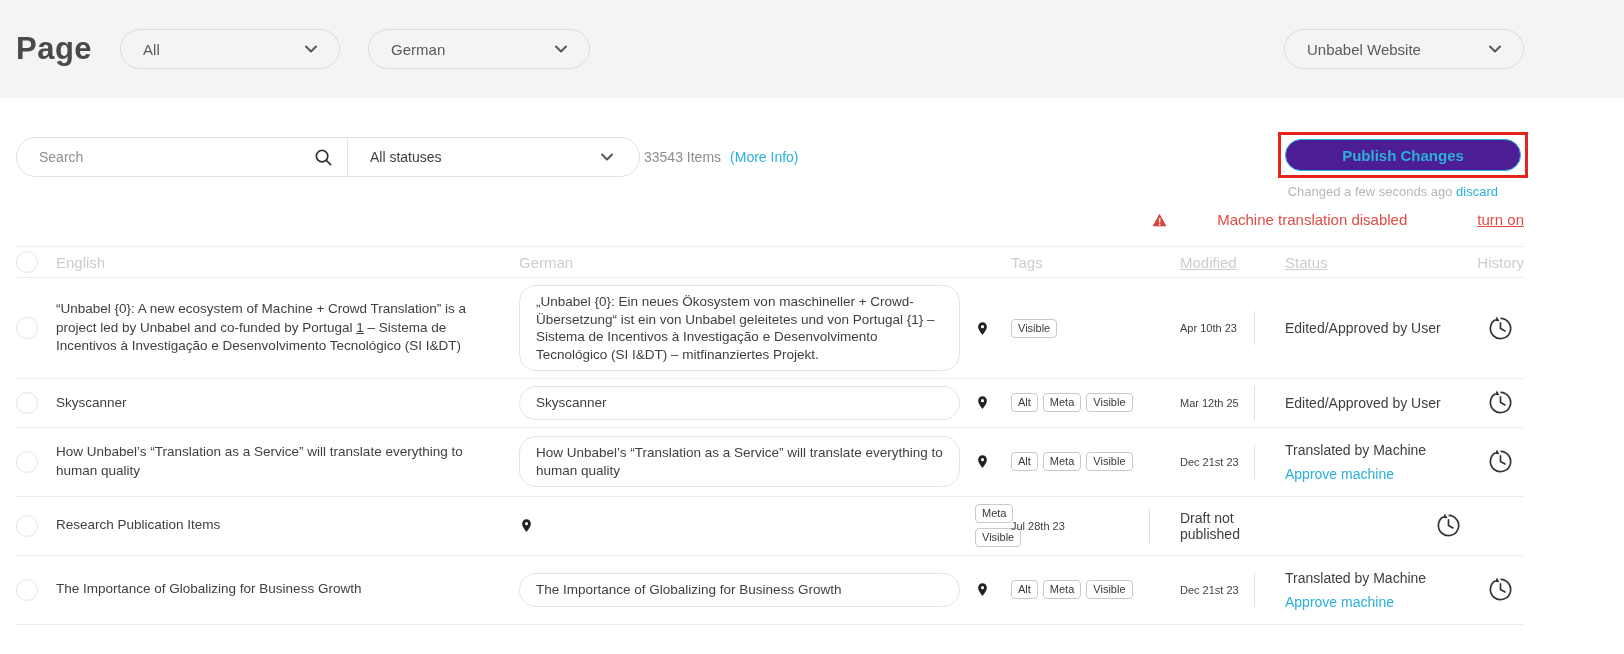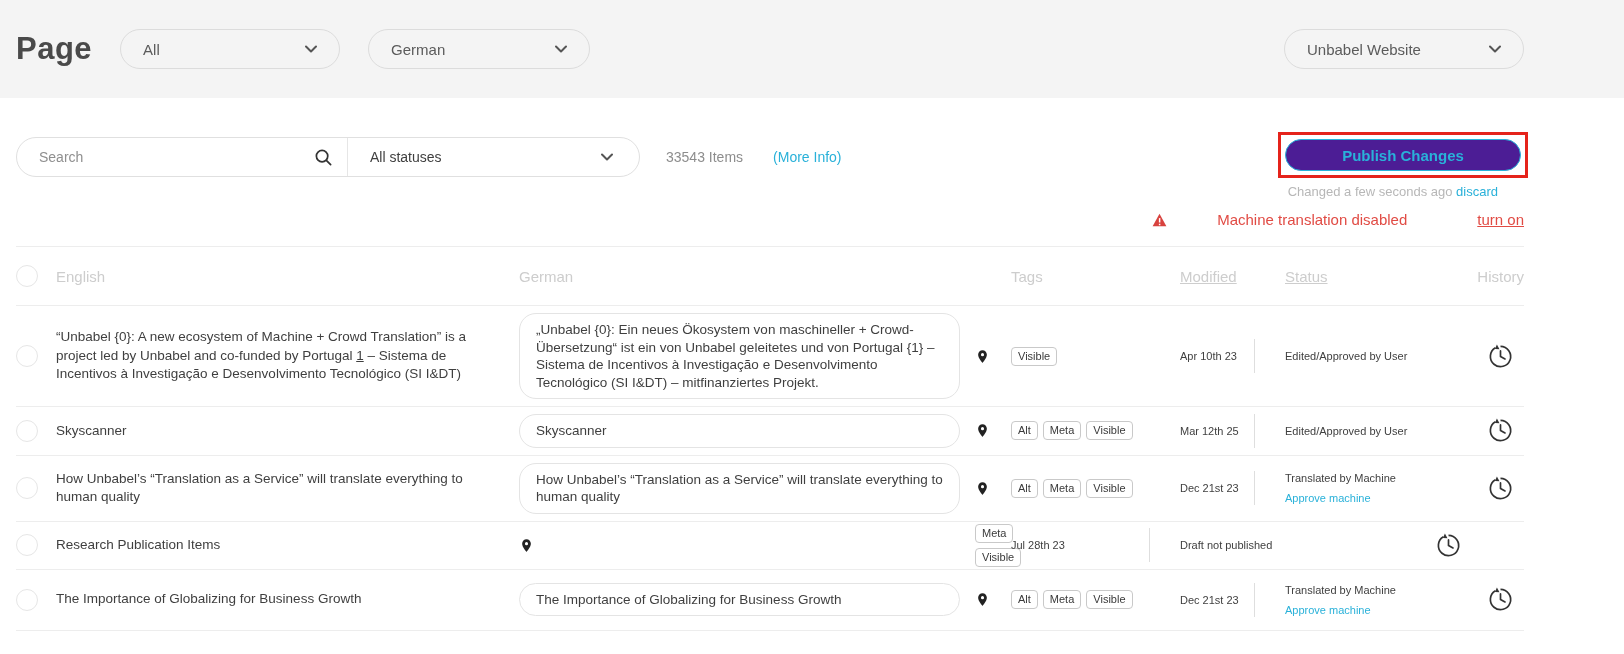--- a/index.html
+++ b/index.html
@@ -23,22 +23,22 @@
                  background:#fff; display:flex; align-items:center; }
   .search-left { flex:0 0 330px; display:flex; align-items:center; height:100%;
                  padding:0 14px 0 22px; }
   .search-left input { border:none; outline:none; flex:1; font-size:14px; color:#444;
                        font-family:"Liberation Sans",sans-serif; background:transparent; }
   .search-left input::placeholder { color:#8f8f8f; }
   .vdiv { width:1px; align-self:stretch; background:#e6e6e6; }
   .status-select { flex:1; display:flex; align-items:center; justify-content:space-between;
                    height:100%; padding:0 26px 0 22px; font-size:14px; color:#3f3f3f;
                    cursor:pointer; }
-  .items-info { display:flex; align-items:center; height:40px; margin-left:26px;
-                font-size:14px;gap:21px; }
+  .items-info { display:flex; align-items:center; height:40px; margin-left:4px;
+                font-size:14px; }
   .items-count { color:#8d8d8d; }
   .more-info { color:#29b1d9; margin-left:9px; cursor:pointer; text-decoration:none; }
 
   .publish-stack { margin-left:auto; display:flex; flex-direction:column;
                    align-items:flex-end; margin-top:-5px; }
   .publish-highlight { border:3px solid #e5231b; padding:4px; margin-right:-4px; }
   .publish-btn { width:236px; height:32px; border:1px solid #29b1d9; border-radius:16px;
                  background:#4c1d95; color:#29b1d9; font-size:15px; font-weight:700;
                  font-family:"Liberation Sans",sans-serif; cursor:pointer; }
   .changed-note { margin-top:6px; margin-right:26px; font-size:13px; color:#b7b7b7; }
@@ -46,21 +46,21 @@
   .mt-warning { margin-top:12px; display:flex; align-items:center; font-size:15px;
                 color:#e14b44;gap:43px; }
   .mt-warning svg { margin-right:7px; }
   .turn-on { color:#e14b44; text-decoration:underline; margin-left:11px; cursor:pointer;padding-left:16px; }
 
   
   .table { margin:18px 100px 0 16px; }
   .grid { display:grid;
           grid-template-columns:40px 463px 456px 36px 169px 105px 187px auto;
           align-items:center; border-bottom:1px solid #ededed; }
-  .thead { border-top:1px solid #ededed; height:60px; font-size:15px; color:#cdcdcd; }
+  .thead { border-top:1px solid #ededed; height:32px; font-size:15px; color:#cdcdcd; }
   .thead .hlink { text-decoration:underline; cursor:pointer; color:#cdcdcd; }
   .th-history { justify-self:end; }
   .chk { width:22px; height:22px; border-radius:50%; border:1px solid #e6e6e6;
          background:#fff; cursor:pointer; }
 
   .row { font-size:13.5px; color:#3f3f3f; }
   .cell-en { padding:14px 20px 14px 0; line-height:1.38; align-self:center; }
   .u { text-decoration:underline; cursor:pointer; }
   .de-box { border:1px solid #e4e4e4; border-radius:17px; background:#fff;
             padding:7px 16px; margin:7px 15px 7px 0; line-height:1.3; cursor:text; }
@@ -68,21 +68,21 @@
                     justify-content:space-between; padding:9px 16px; }
   .cell-pin { display:flex; align-items:center; }
   .cell-tags { display:flex; gap:5px; flex-wrap:wrap; }
   .tag { border:1px solid #c9c9c9; border-radius:4px; padding:2px 6px 3px;
          font-size:11px; color:#3a3a3a; background:#fff; white-space:nowrap; }
   .cell-mod { font-size:11px; position:relative; align-self:stretch; display:flex;
               align-items:center; }
   .cell-mod::after { content:""; position:absolute; right:30px; top:50%;
                      transform:translateY(-50%); width:1px; height:34px;
                      background:#dedede; }
-  .cell-status { font-size:11px; padding:13px 0; }
+  .cell-status { font-size:14px; padding:13px 0; }
   .approve { display:block; margin-top:8px; color:#29b1d9; text-decoration:none;
              cursor:pointer; }
   .cell-hist { justify-self:end; margin-right:10px; display:flex; align-items:center;
                cursor:pointer; }
   .row-tall .cell-status { padding:14px 0; }
 </style>
 </head>
 <body>
 
 <div class="topbar">

